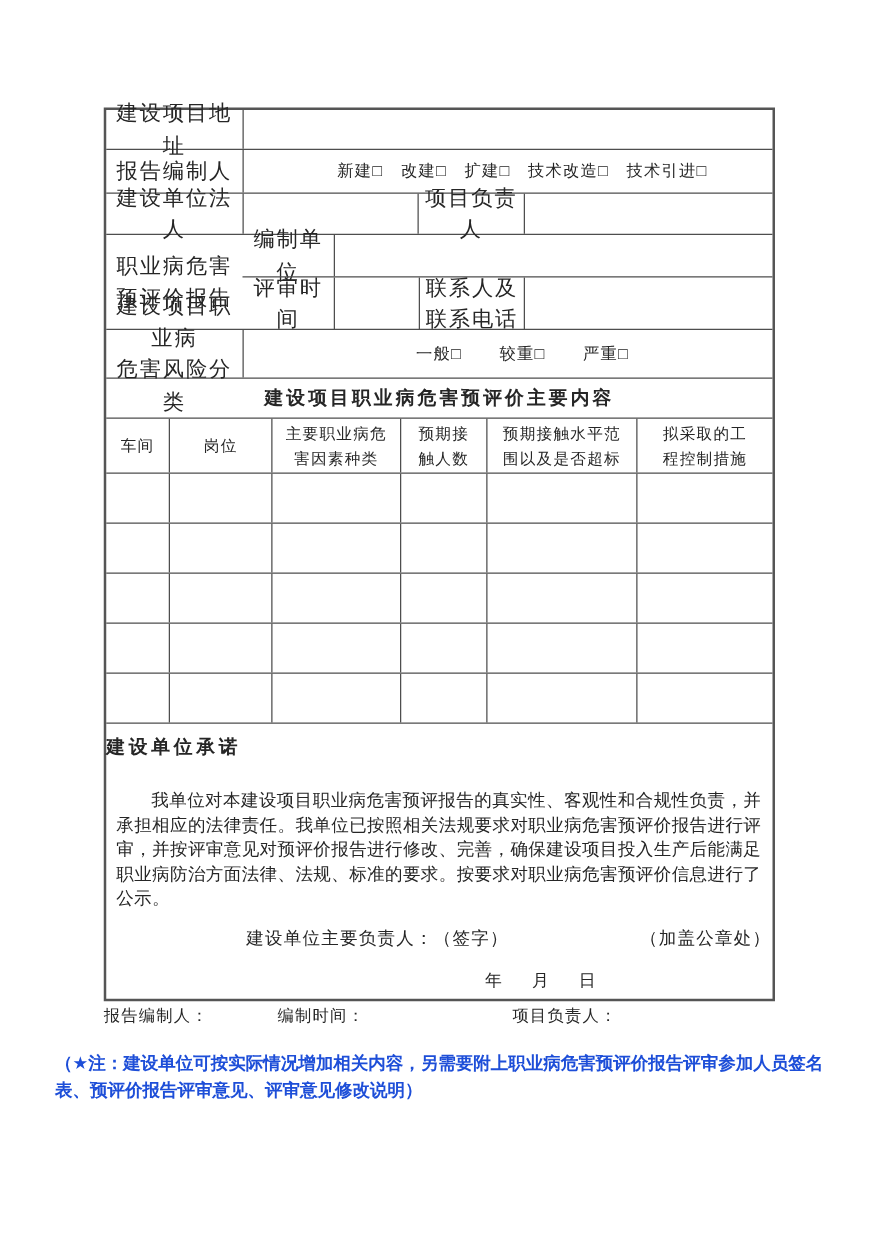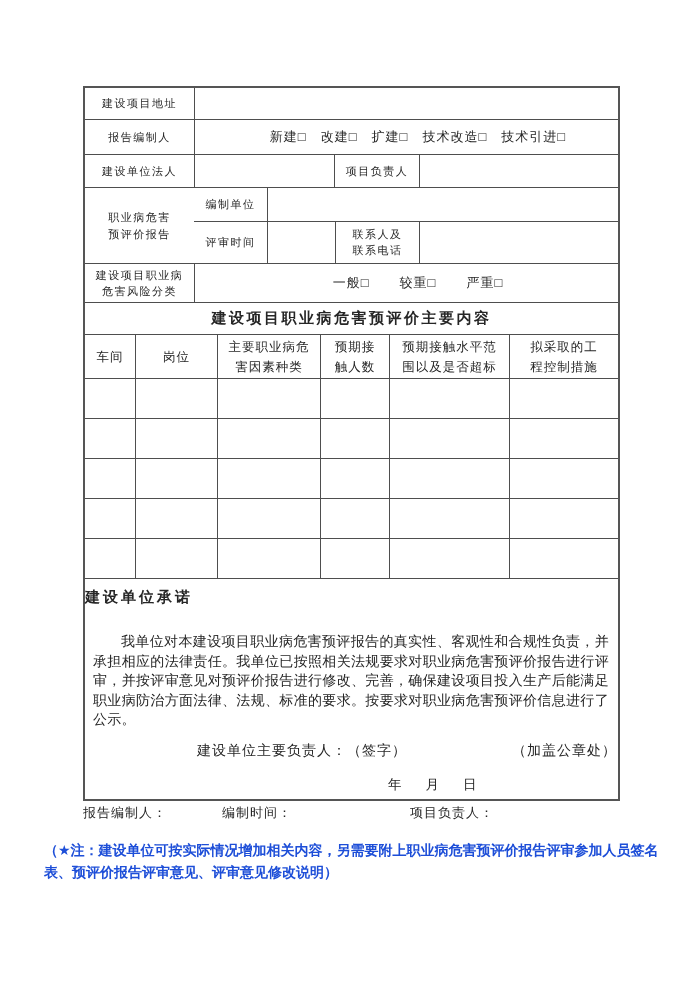--- a/index.html
+++ b/index.html
@@ -46,21 +46,21 @@
   .w73{width:73px;flex:0 0 73px}
   .w68{width:68px;flex:0 0 68px}
   .w84{width:84px;flex:0 0 84px}
   .c1{width:50px;flex:0 0 50px}
   .c2{width:82px;flex:0 0 82px}
   .c3{width:103px;flex:0 0 103px}
   .c4{width:69px;flex:0 0 69px}
   .c5{width:120px;flex:0 0 120px}
   .c6{flex:1}
 
-  .label{font-size:11px;letter-spacing:1.5px;line-height:1.5;}
+  .label{font-size:17px;letter-spacing:1.5px;line-height:1.5;}
   .multiline{white-space:pre-line;}
   .options-row{flex:1;gap:14px;font-size:13px;letter-spacing:1px;padding-left:23px;}
   .options-row.wide-gap{gap:30px;}
   .section-title{
     flex:1;font-weight:bold;font-size:15px;letter-spacing:2.5px;
   }
   .colhead{font-size:12.5px;letter-spacing:1px;line-height:1.6;}
 
   
   .commitment-row{height:221px;}

